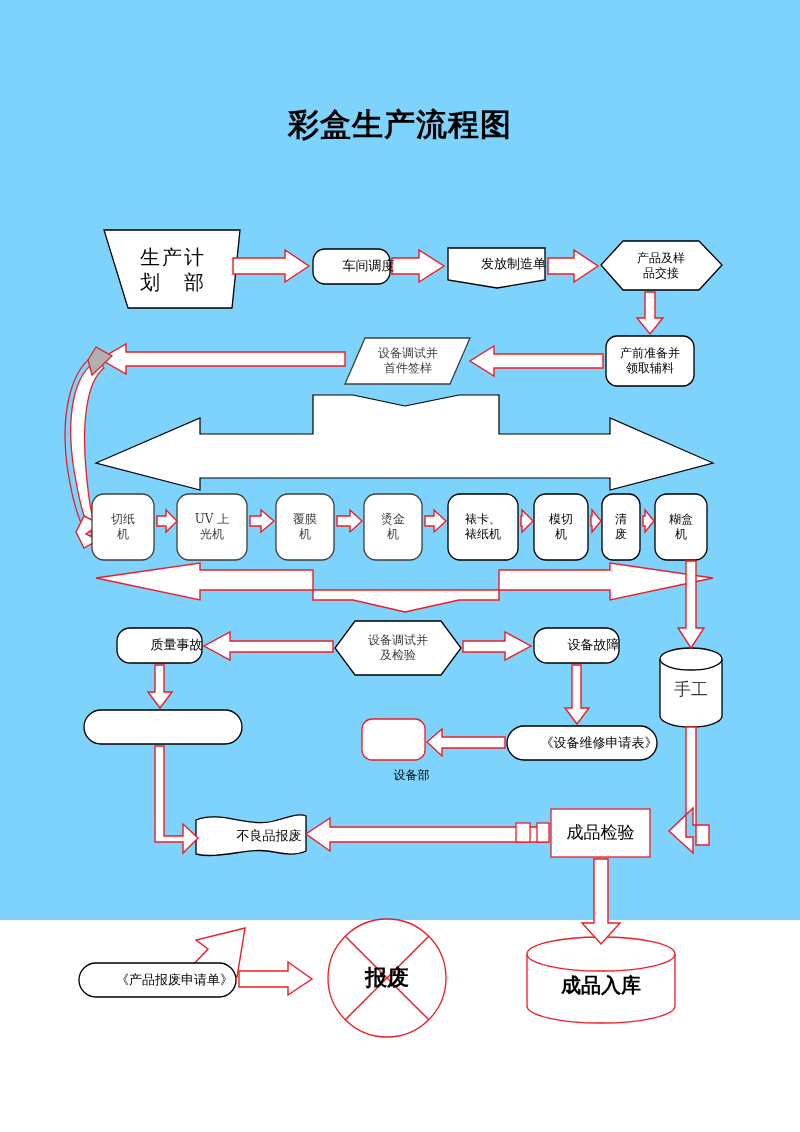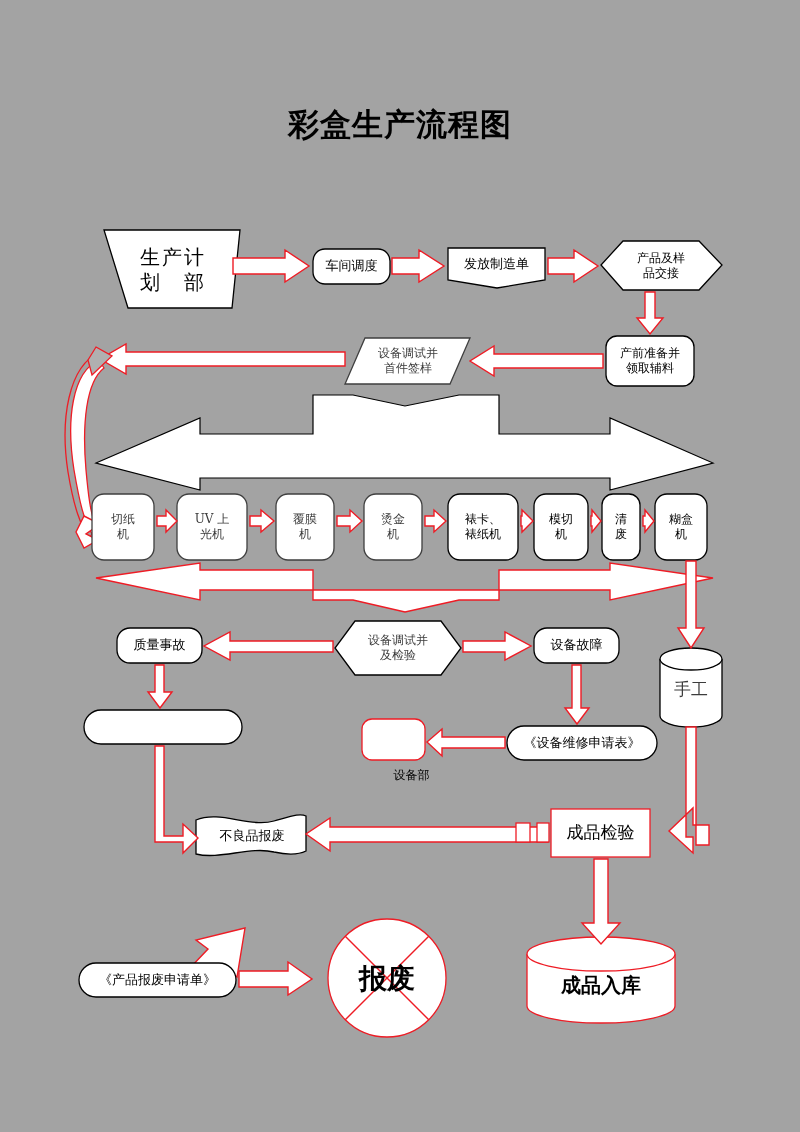--- a/index.html
+++ b/index.html
@@ -1,42 +1,42 @@
 <!DOCTYPE html>
 <html><head>
 <meta charset="utf-8">
 <style>
   html,body{margin:0;padding:0;background:#ffffff;}
   body{
     width:800px;height:1132px;
     font-family:"DejaVu Sans","Liberation Sans",sans-serif;
     position:relative;overflow:hidden;
   }
-  #page{position:relative;width:800px;height:1132px;background:#a3a3a3;}
+  #page{position:relative;width:800px;height:920px;background:#7dd3fc;}
   #flow-svg{position:absolute;left:0;top:0;width:800px;height:1132px;}
   .title{
     position:absolute;left:0;top:104px;width:800px;text-align:center;
     font-family:"DejaVu Serif","Liberation Serif",serif;
     font-weight:bold;font-size:31px;color:#000;letter-spacing:1px;
   }
   .node-label{
     position:absolute;
     display:flex;align-items:center;justify-content:center;
     text-align:center;
     font-family:"DejaVu Serif","Liberation Serif",serif;
     color:#000;
     line-height:1.25;
     pointer-events:none;
     white-space:pre-line;
   }
   .lbl-dept{font-size:20px;letter-spacing:2px;}
   .lbl-sm{font-size:12px;}
-  .lbl-md{font-size:13px;}
+  .lbl-md{font-size:13px;padding-left:17px;}
   .lbl-lg{font-size:17px;}
-  .lbl-xl{font-size:28px;font-weight:bold;}
+  .lbl-xl{font-size:22px;font-weight:bold;}
   .lbl-xxl{font-size:20px;font-weight:bold;}
   .lbl-gray{color:#3c3c3c;}
 </style>
 </head>
 <body>
 
 <div id="page">
 
   <div class="title">彩盒生产流程图</div>
 

